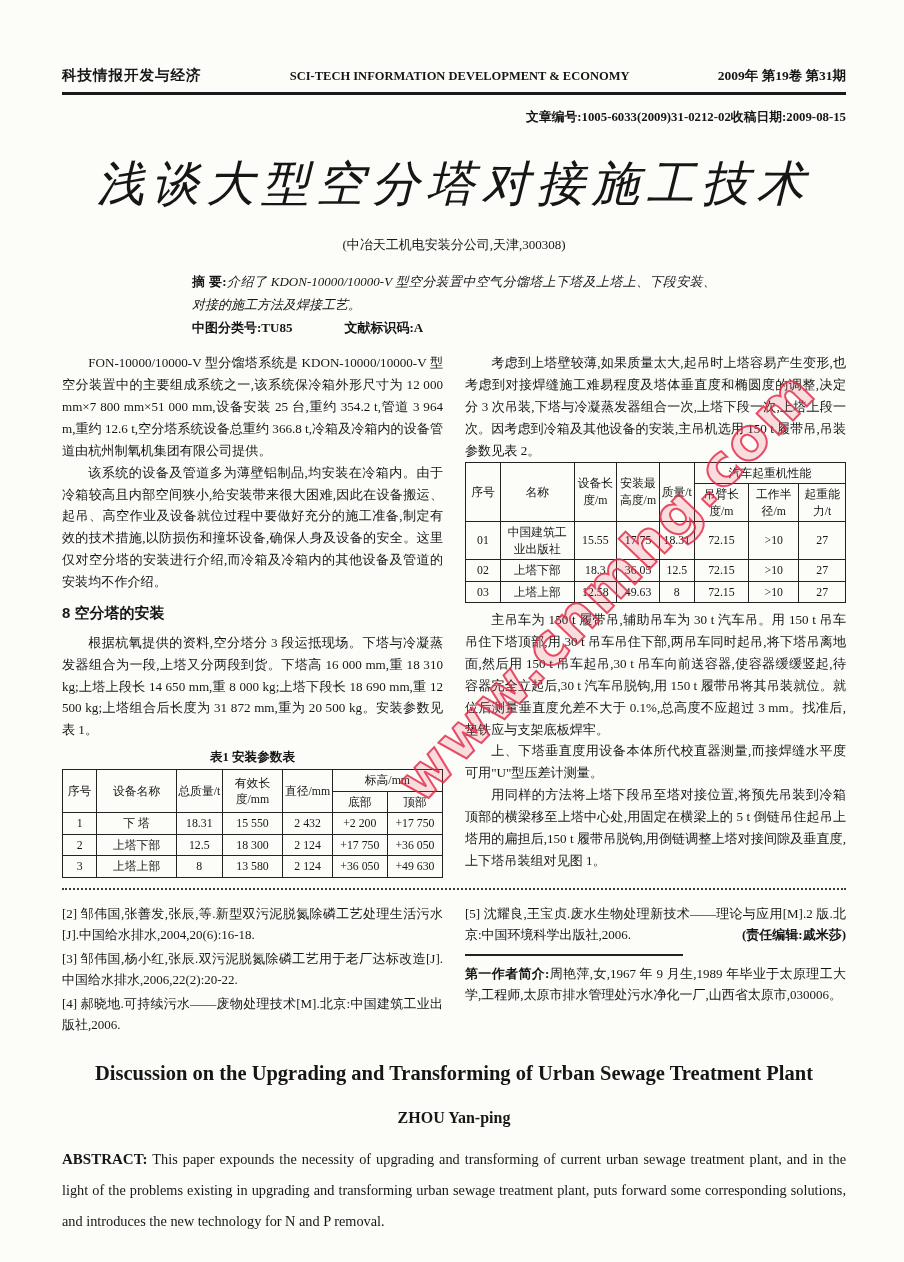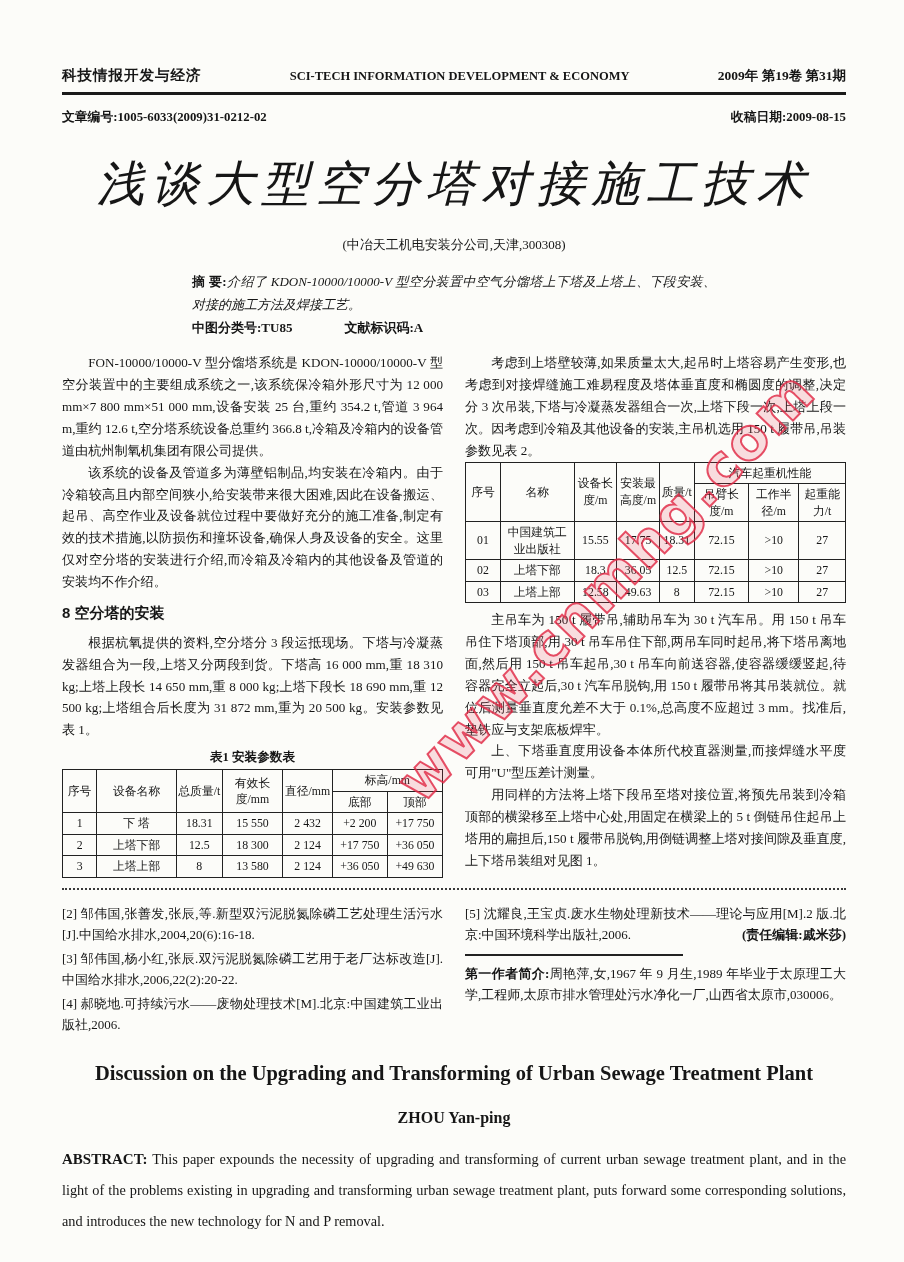--- a/index.html
+++ b/index.html
@@ -8,21 +8,21 @@
     font-family:"Liberation Serif","DejaVu Serif",serif;
     position:relative;overflow:hidden;
   }
   .page{padding:66px 58px 0 62px;position:relative;}
   
   .jheader{display:flex;justify-content:space-between;align-items:baseline;font-weight:bold;}
   .jheader .cn{font-size:14.5px;letter-spacing:1px;}
   .jheader .en{font-size:12.5px;font-family:"Liberation Serif",serif;}
   .jheader .issue{font-size:13.5px;}
   .thick-rule{border:none;border-top:3px solid #1a1a1a;margin:7px 0 0 0;}
-  .metaline{display:flex;justify-content:space-between;font-size:12.8px;margin-top:14px;font-weight:bold;}
+  .metaline{display:flex;justify-content:flex-end;font-size:12.8px;margin-top:14px;font-weight:bold;}
   
   .cn-title{
     text-align:center;font-size:48px;font-weight:normal;font-style:italic;
     letter-spacing:7px;margin-top:26px;font-family:"DejaVu Serif",serif;
   }
   .authors{text-align:center;font-size:16px;font-weight:bold;margin-top:26px;letter-spacing:2px;}
   .affiliation{text-align:center;font-size:13px;margin-top:20px;}
   
   .abstract{width:524px;margin:16px auto 0 auto;font-size:13px;line-height:1.78;font-style:italic;text-align:justify;}
   .abstract .lbl{font-weight:bold;font-style:normal;}

